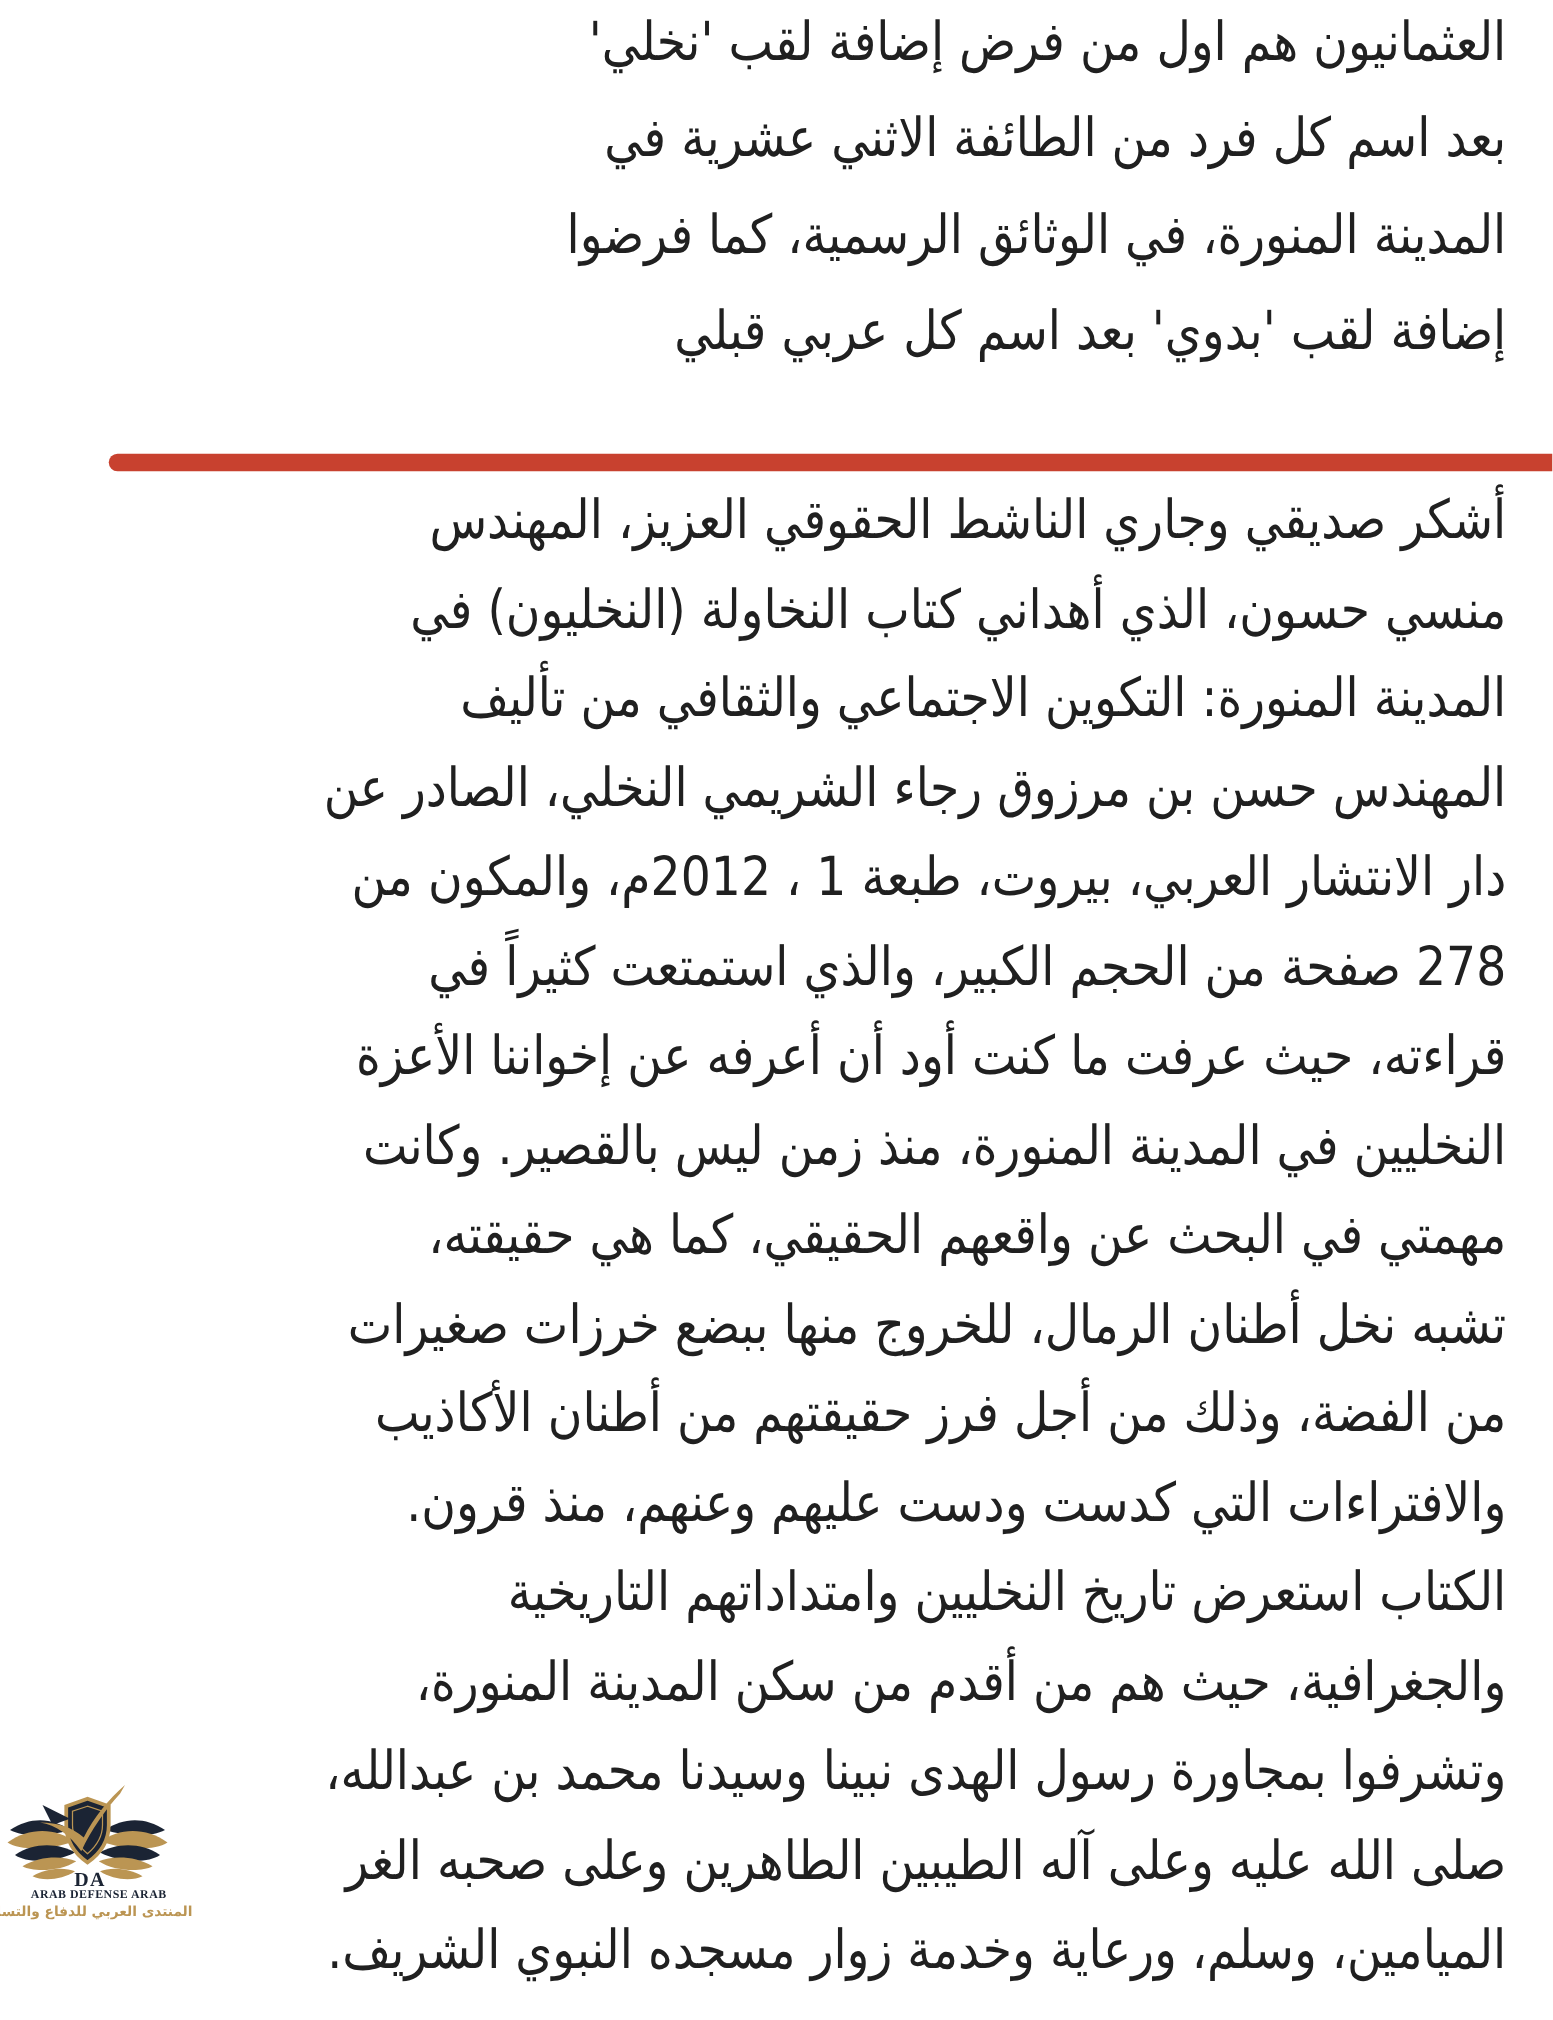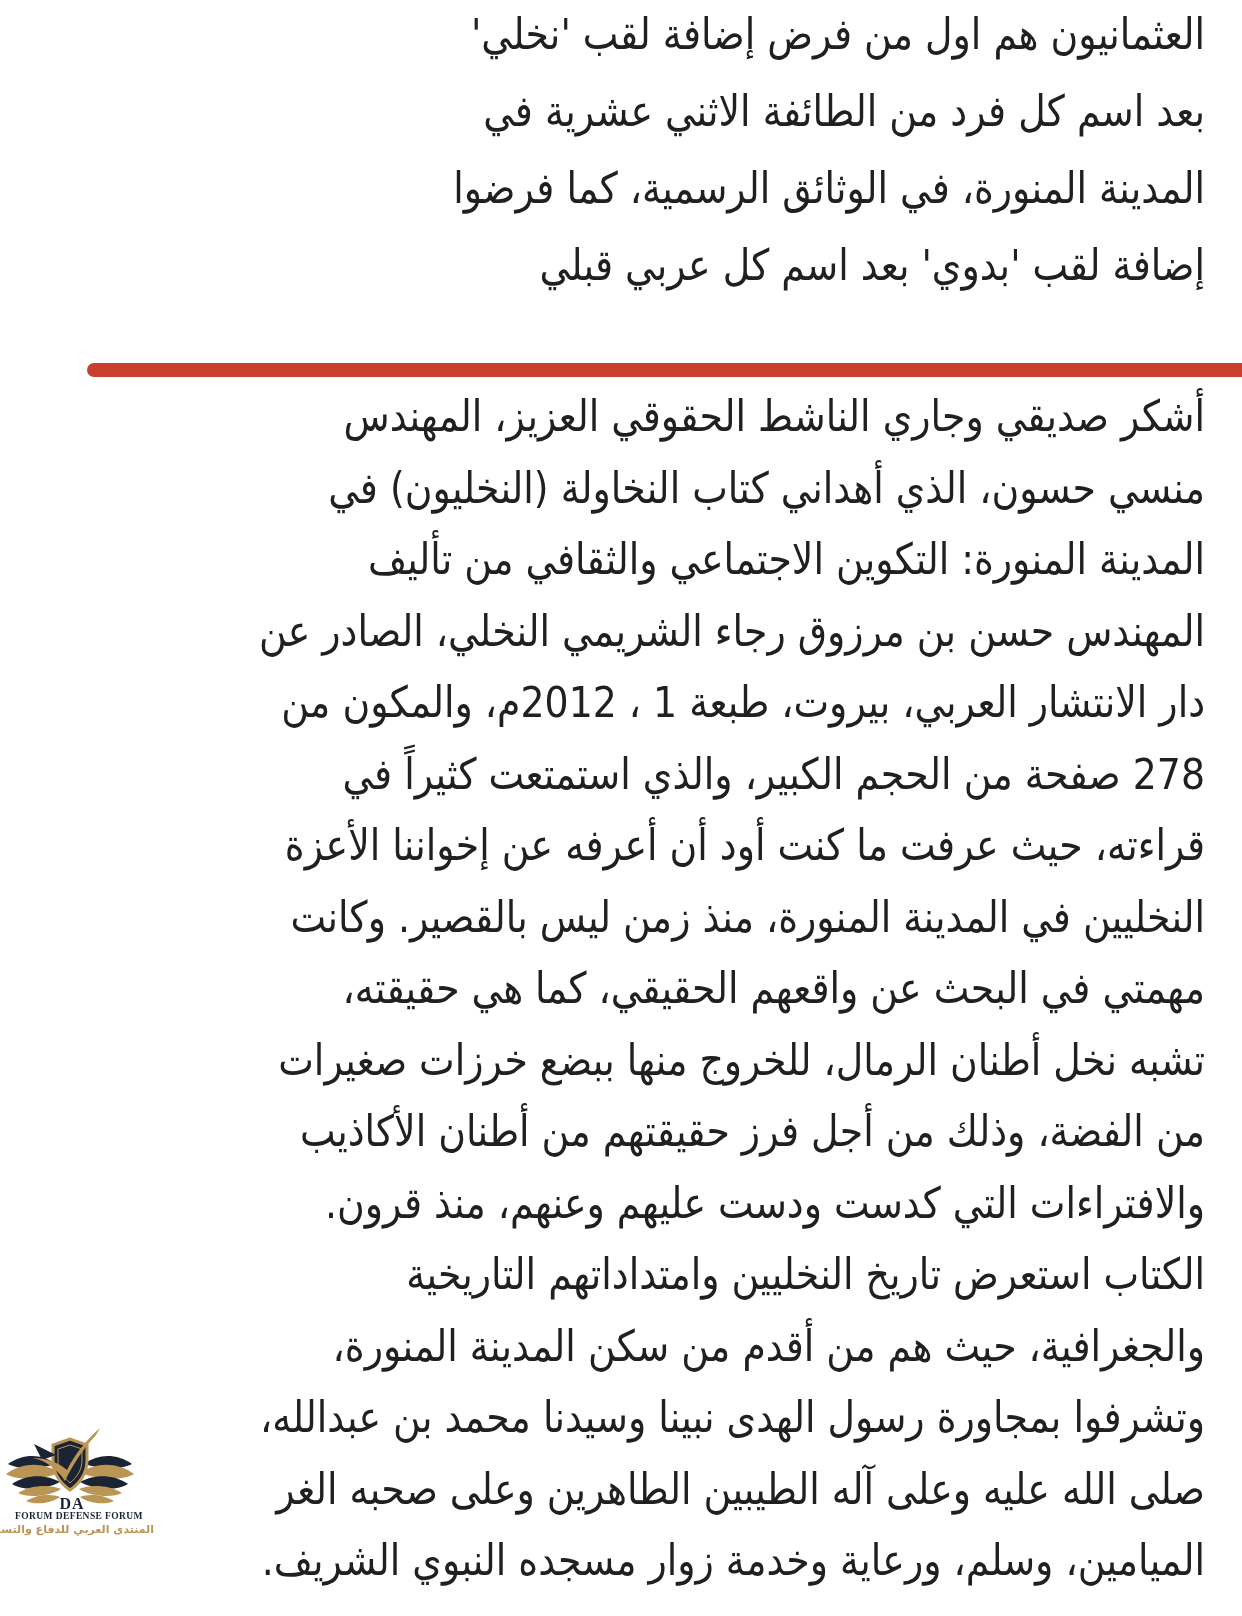--- a/index.html
+++ b/index.html
@@ -136,17 +136,17 @@
 
       <path d="M66 41 L49 47 L49 62 C49 76 56 85 66 92 C76 85 83 76 83 62 L83 47 Z" fill="#1b2434" stroke="#bb9553" stroke-width="3"></path>
       <path d="M66 47 L54 51 L54 62 C54 72 59 79 66 85 C73 79 78 72 78 62 L78 51 Z" fill="none" stroke="#bb9553" stroke-width="1"></path>
 
       <path d="M30 46 L52 57 L38 62 Z" fill="#1b2434"></path>
 
       <path d="M28 60 C41 62 52 70 61 83 C69 66 80 50 92 37 L96 30 C83 41 71 56 63 72 C54 64 42 60 28 60 Z" fill="#bb9553"></path>
 
       <text x="68" y="111" text-anchor="middle" font-family="Liberation Serif, serif" font-weight="bold" font-size="16" letter-spacing="1" fill="#1b2434">DA</text>
     </svg>
-    <div class="wm-title">FORUM DEFENSE FORUM</div>
+    <div class="wm-title">ARAB DEFENSE ARAB</div>
     <div class="wm-sub">المنتدى العربي للدفاع والتسليح</div>
   </div>
 
 </div>
 
 </body></html>

